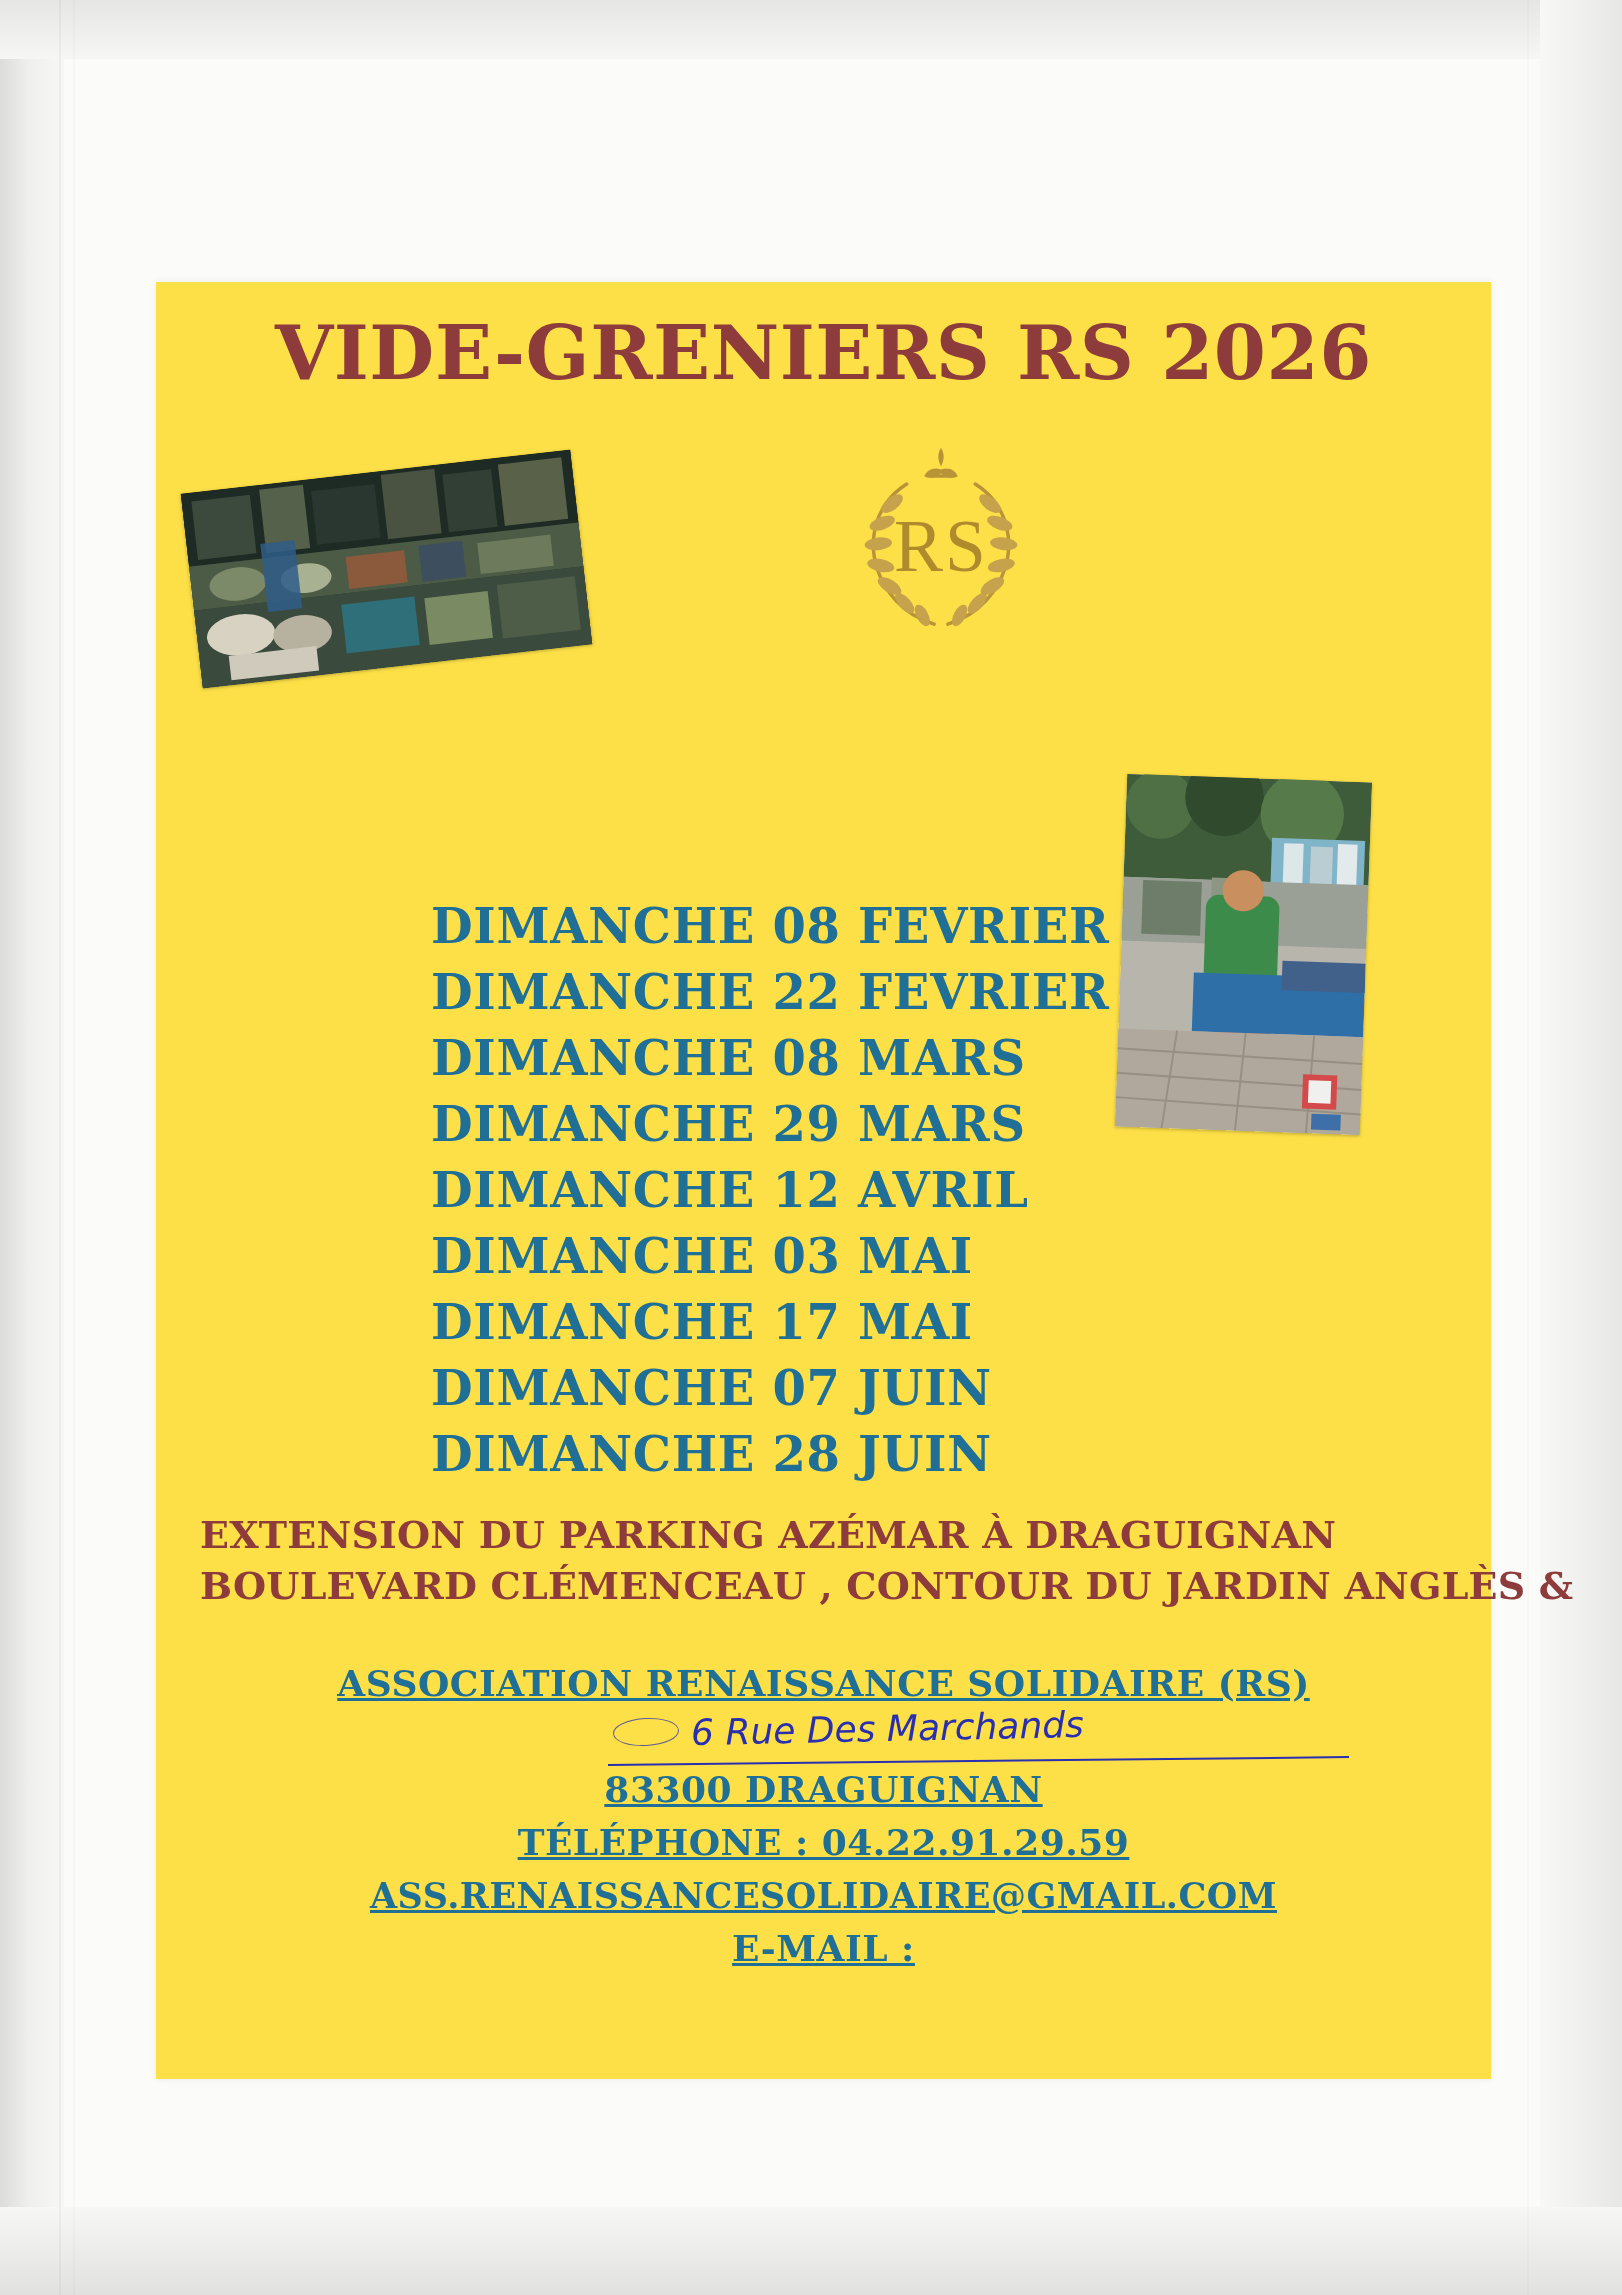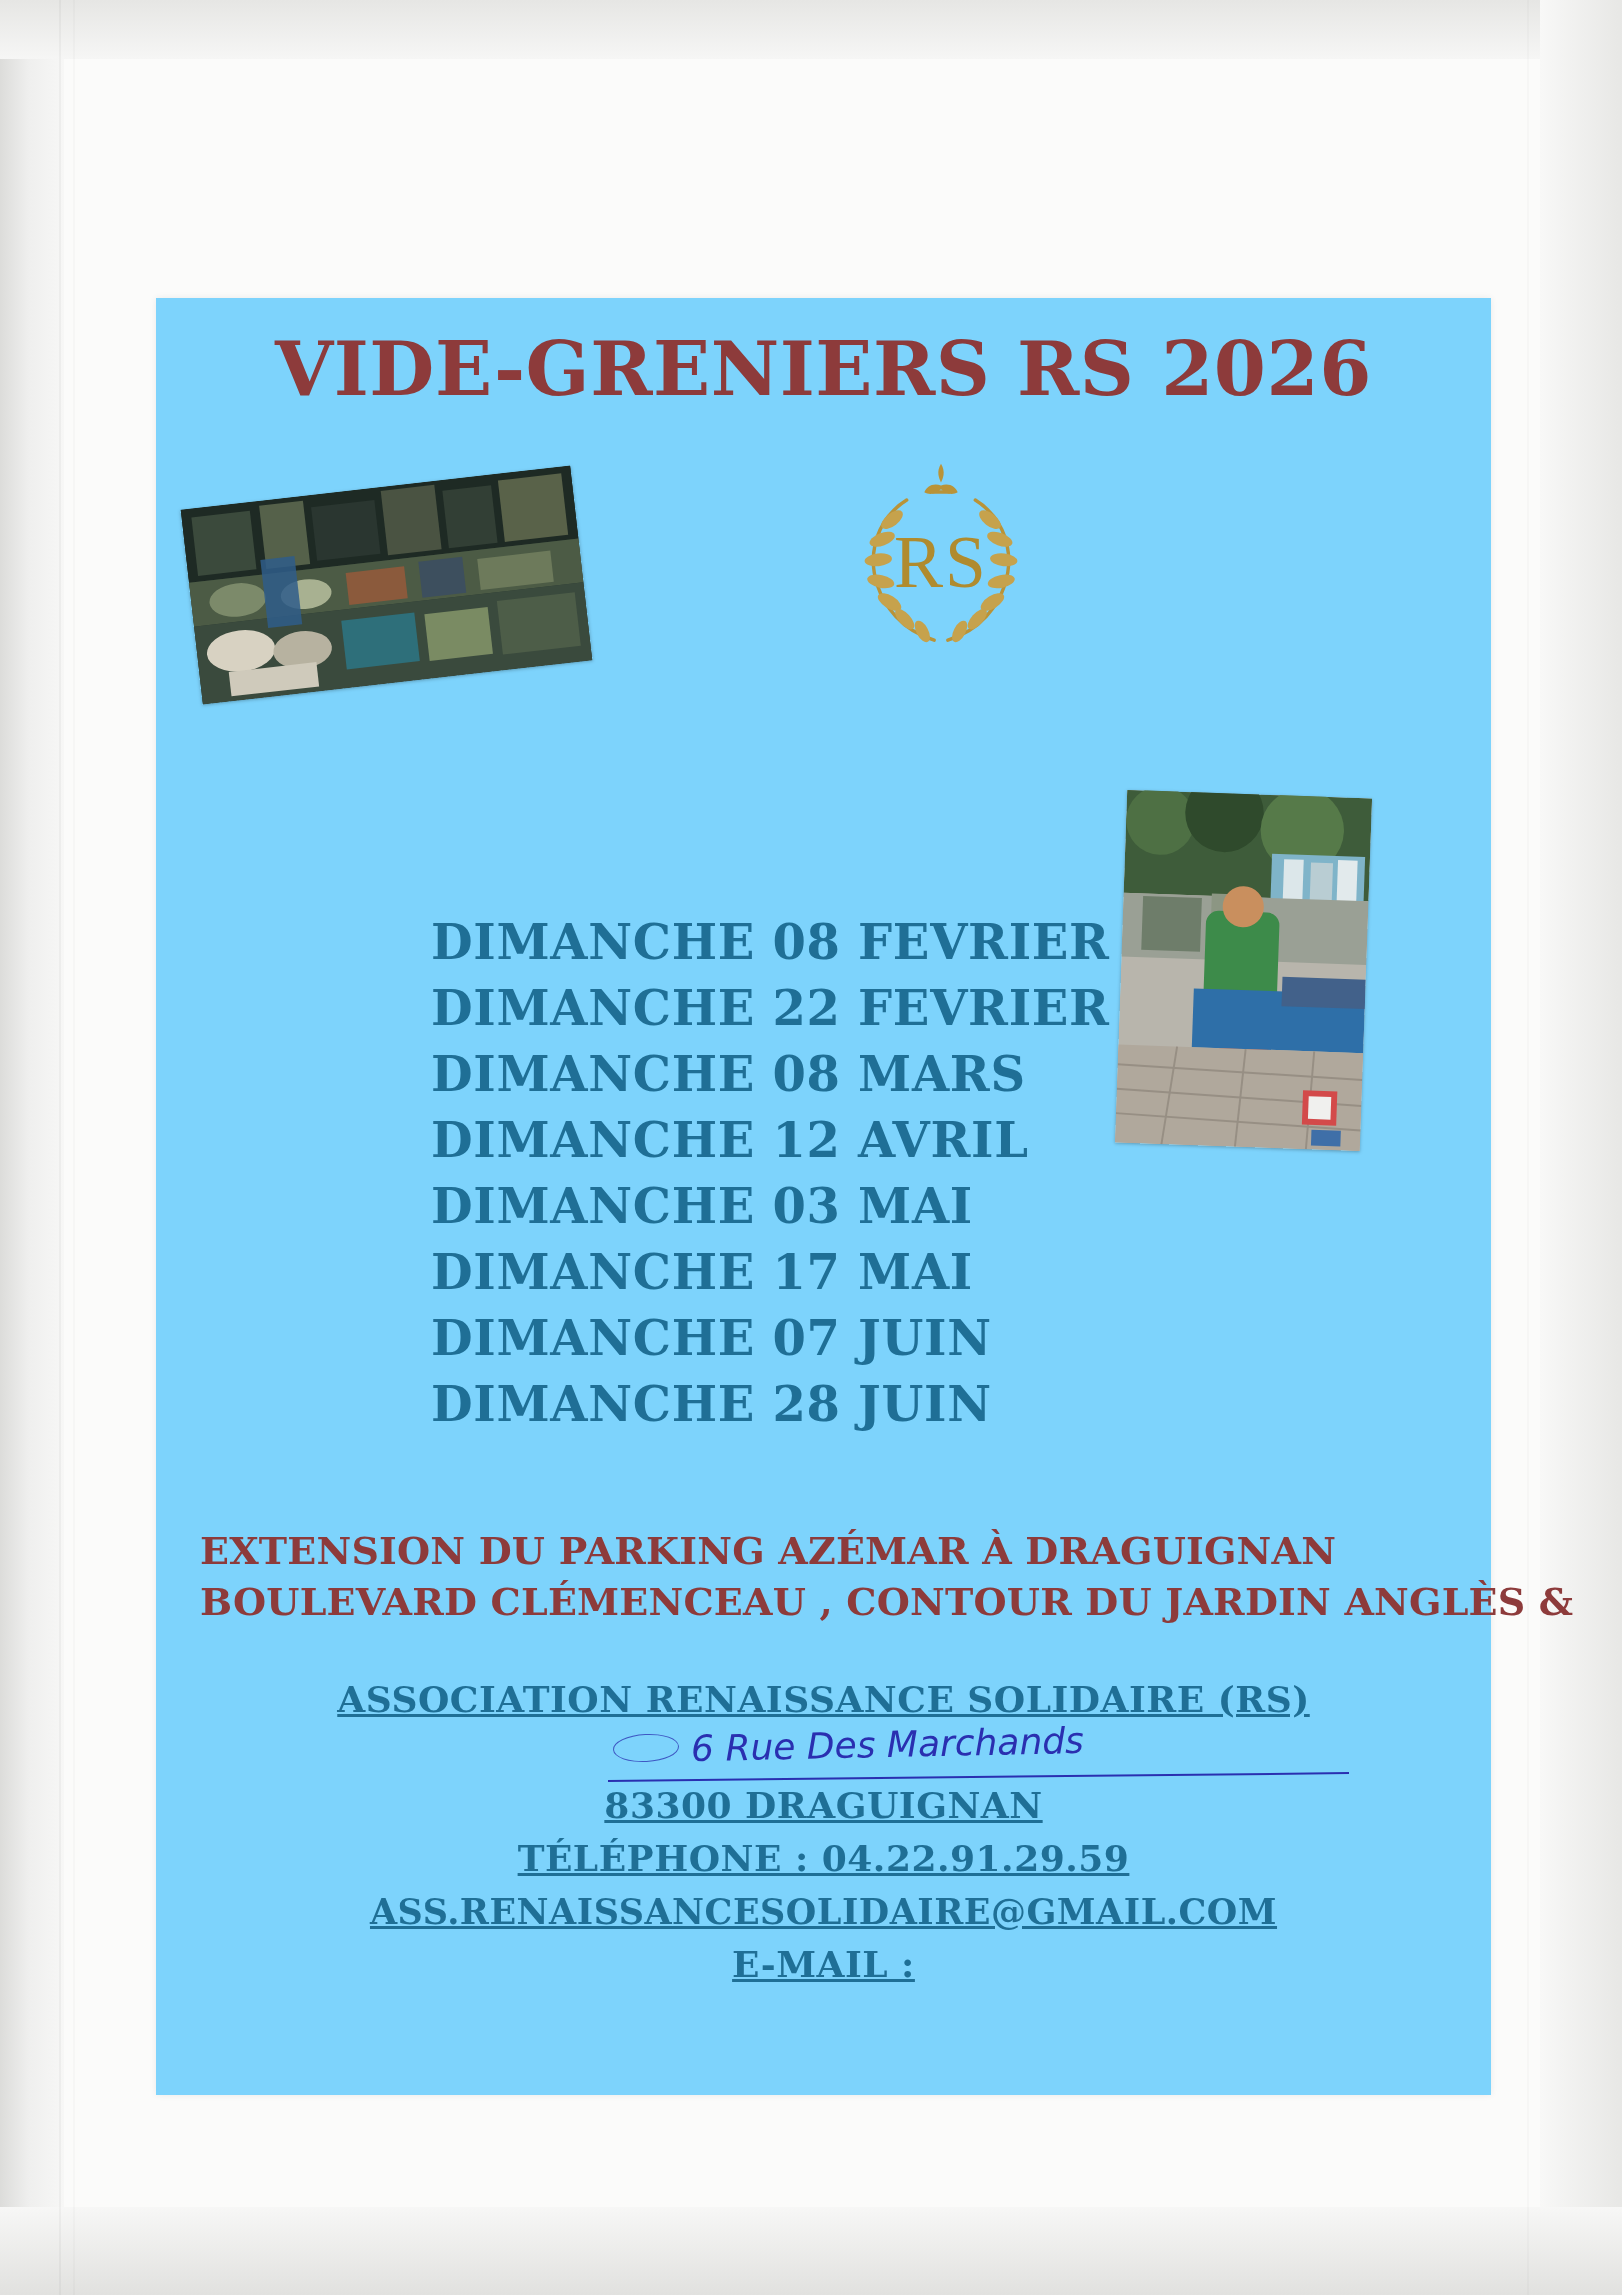--- a/index.html
+++ b/index.html
@@ -70,24 +70,24 @@
     top: 0;
     width: 1.5px;
     height: 2295px;
     background: rgba(0,0,0,0.035);
   }
 
   
   .flyer {
     position: absolute;
     left: 156px;
-    top: 298px;
+    top: 282px;
     width: 1335px;
     height: 1797px;
-    background: #7dd3fc;
+    background: #fde047;
     box-shadow: 0 0 6.9px rgba(0,0,0,0.07);
   }
 
   
   .title {
     position: absolute;
     left: 0;
     top: 27px;
     width: 1335px;
     text-align: center;
@@ -335,20 +335,21 @@
       <rect x="380" y="600" width="70" height="70" fill="#d34a4a"></rect>
       <rect x="392" y="612" width="46" height="46" fill="#f0f0ee"></rect>
       <rect x="400" y="680" width="60" height="32" fill="#3f6fa8"></rect>
     </svg>
   </div>
 
   <div class="dates">
     <div class="date-line">DIMANCHE 08 FEVRIER</div>
     <div class="date-line">DIMANCHE 22 FEVRIER</div>
     <div class="date-line">DIMANCHE 08 MARS</div>
+    <div class="date-line">DIMANCHE 29 MARS</div>
     <div class="date-line">DIMANCHE 12 AVRIL</div>
     <div class="date-line">DIMANCHE 03 MAI</div>
     <div class="date-line">DIMANCHE 17 MAI</div>
     <div class="date-line">DIMANCHE 07 JUIN</div>
     <div class="date-line">DIMANCHE 28 JUIN</div>
   </div>
 
   <div class="place">
     <div class="place-line">EXTENSION DU PARKING AZÉMAR À DRAGUIGNAN</div>
     <div class="place-line">BOULEVARD CLÉMENCEAU , CONTOUR DU JARDIN ANGLÈS &amp;</div>

